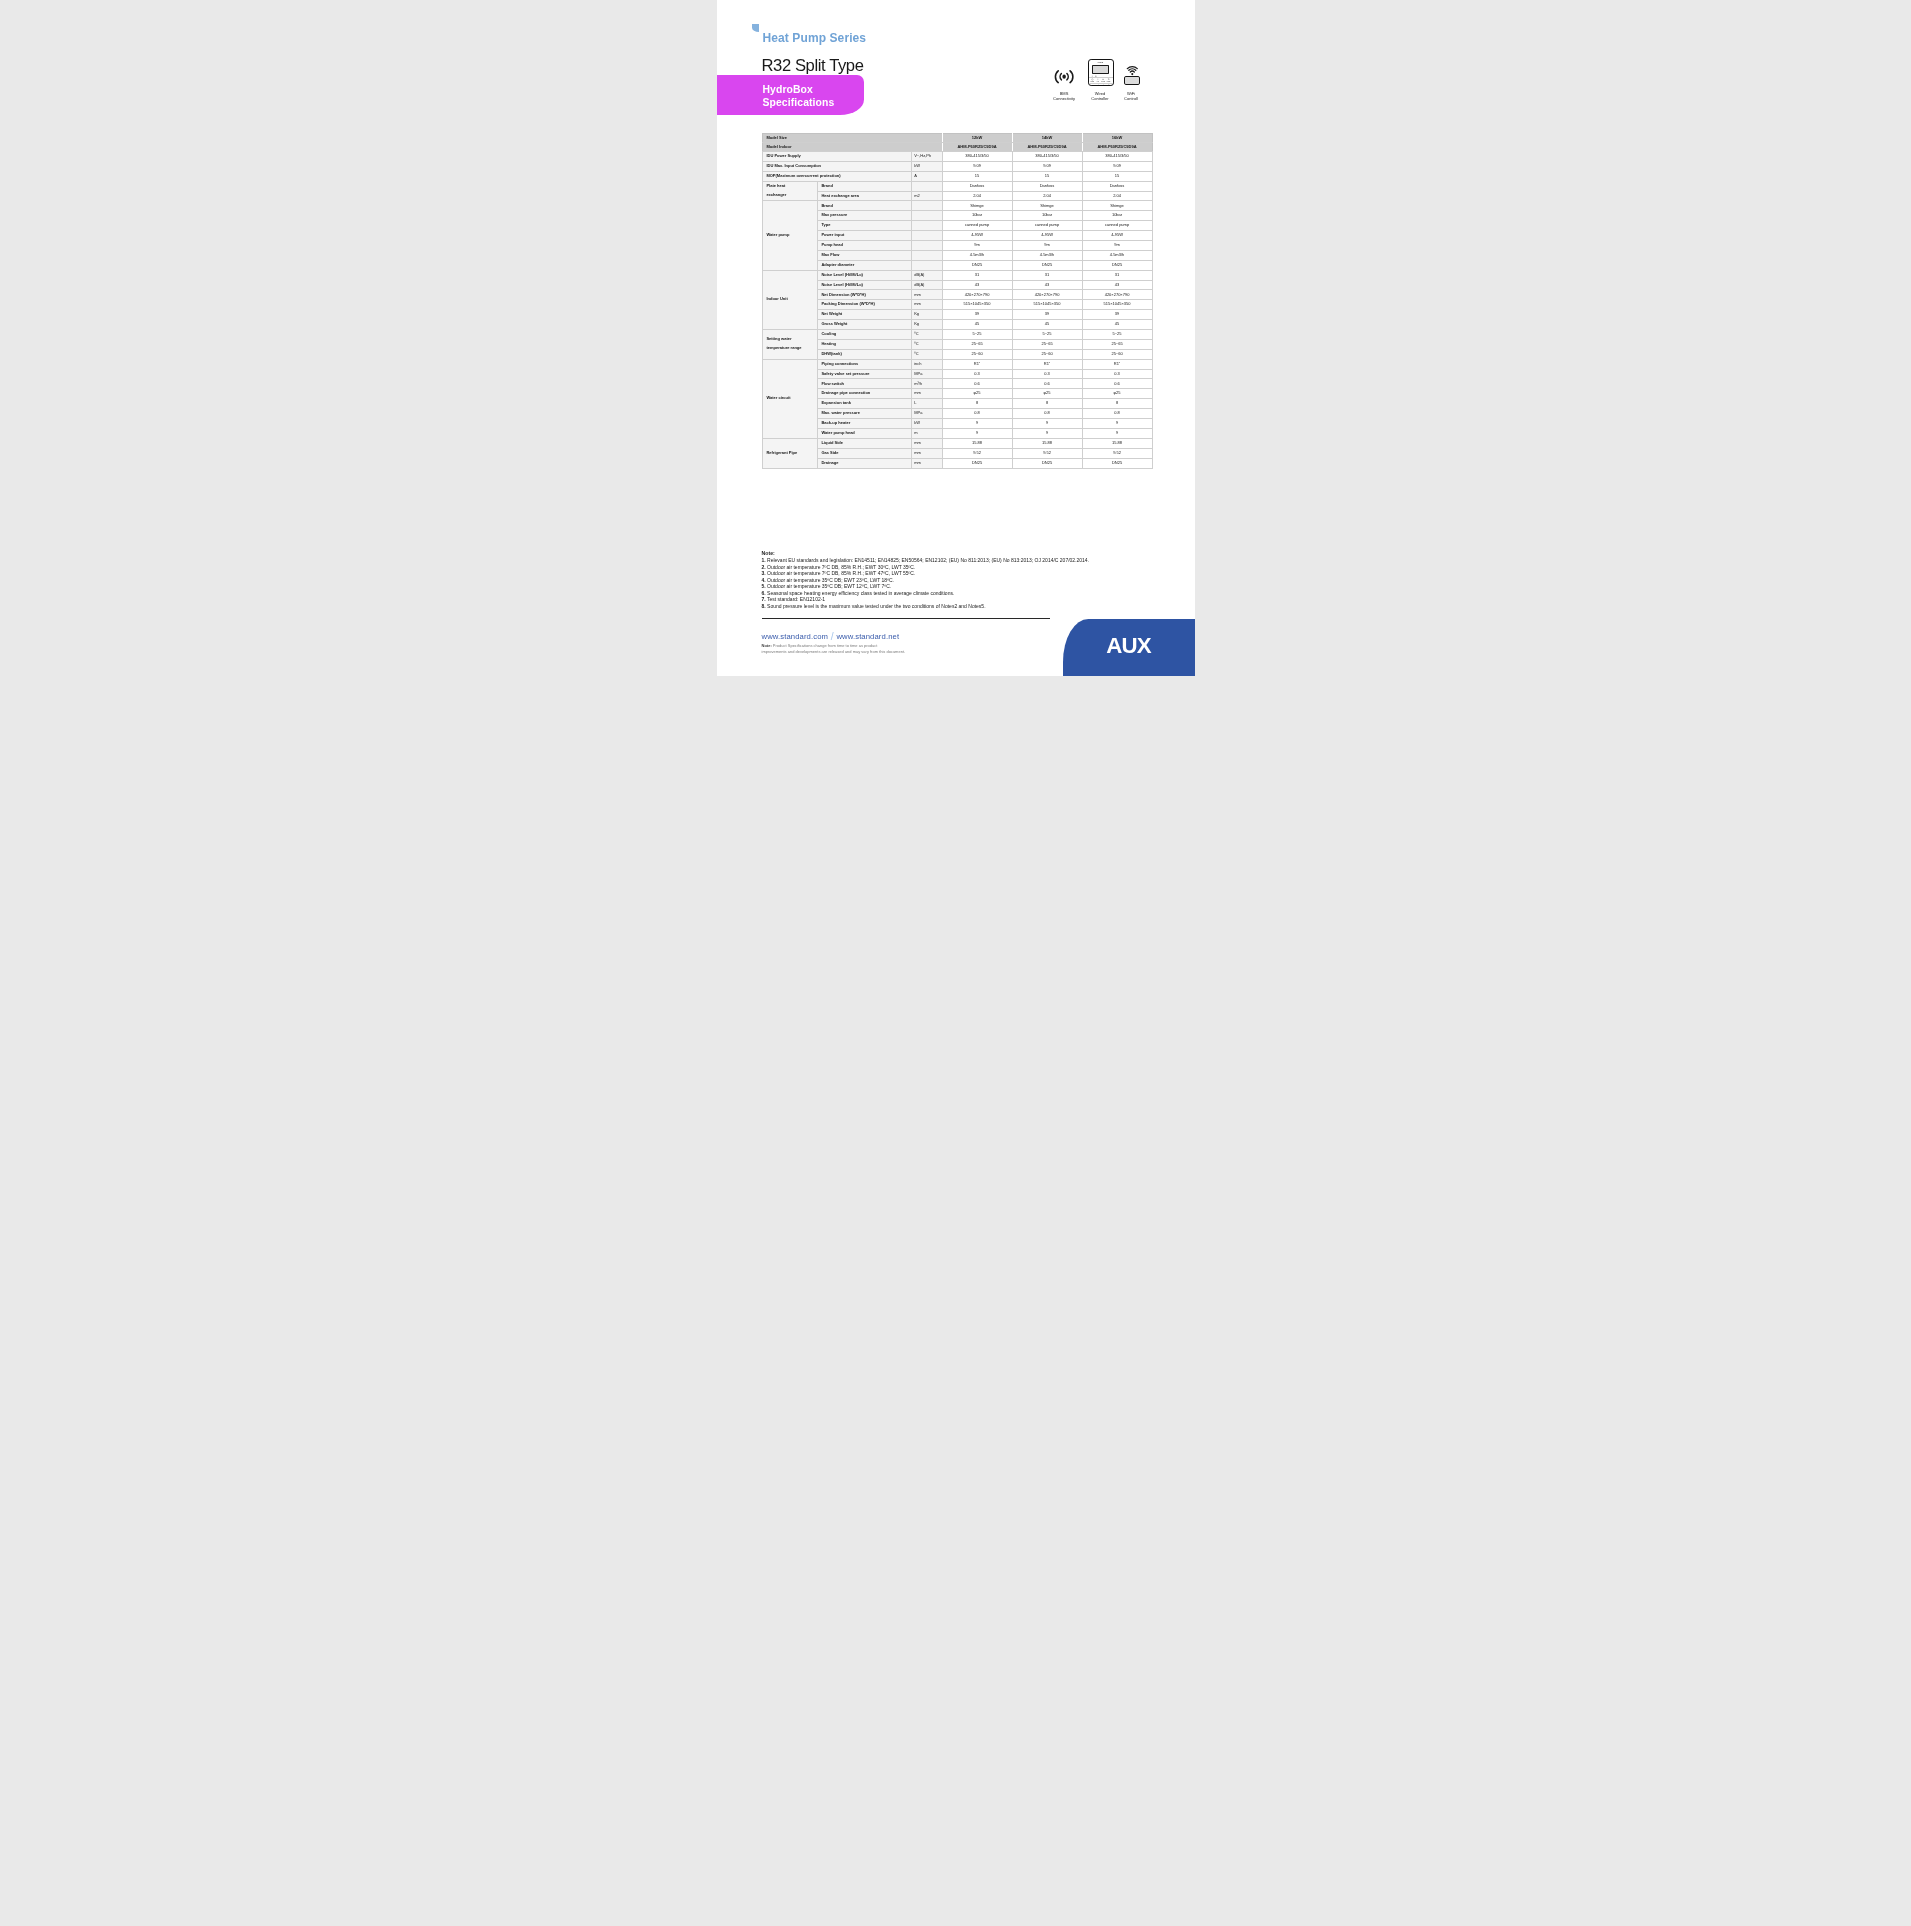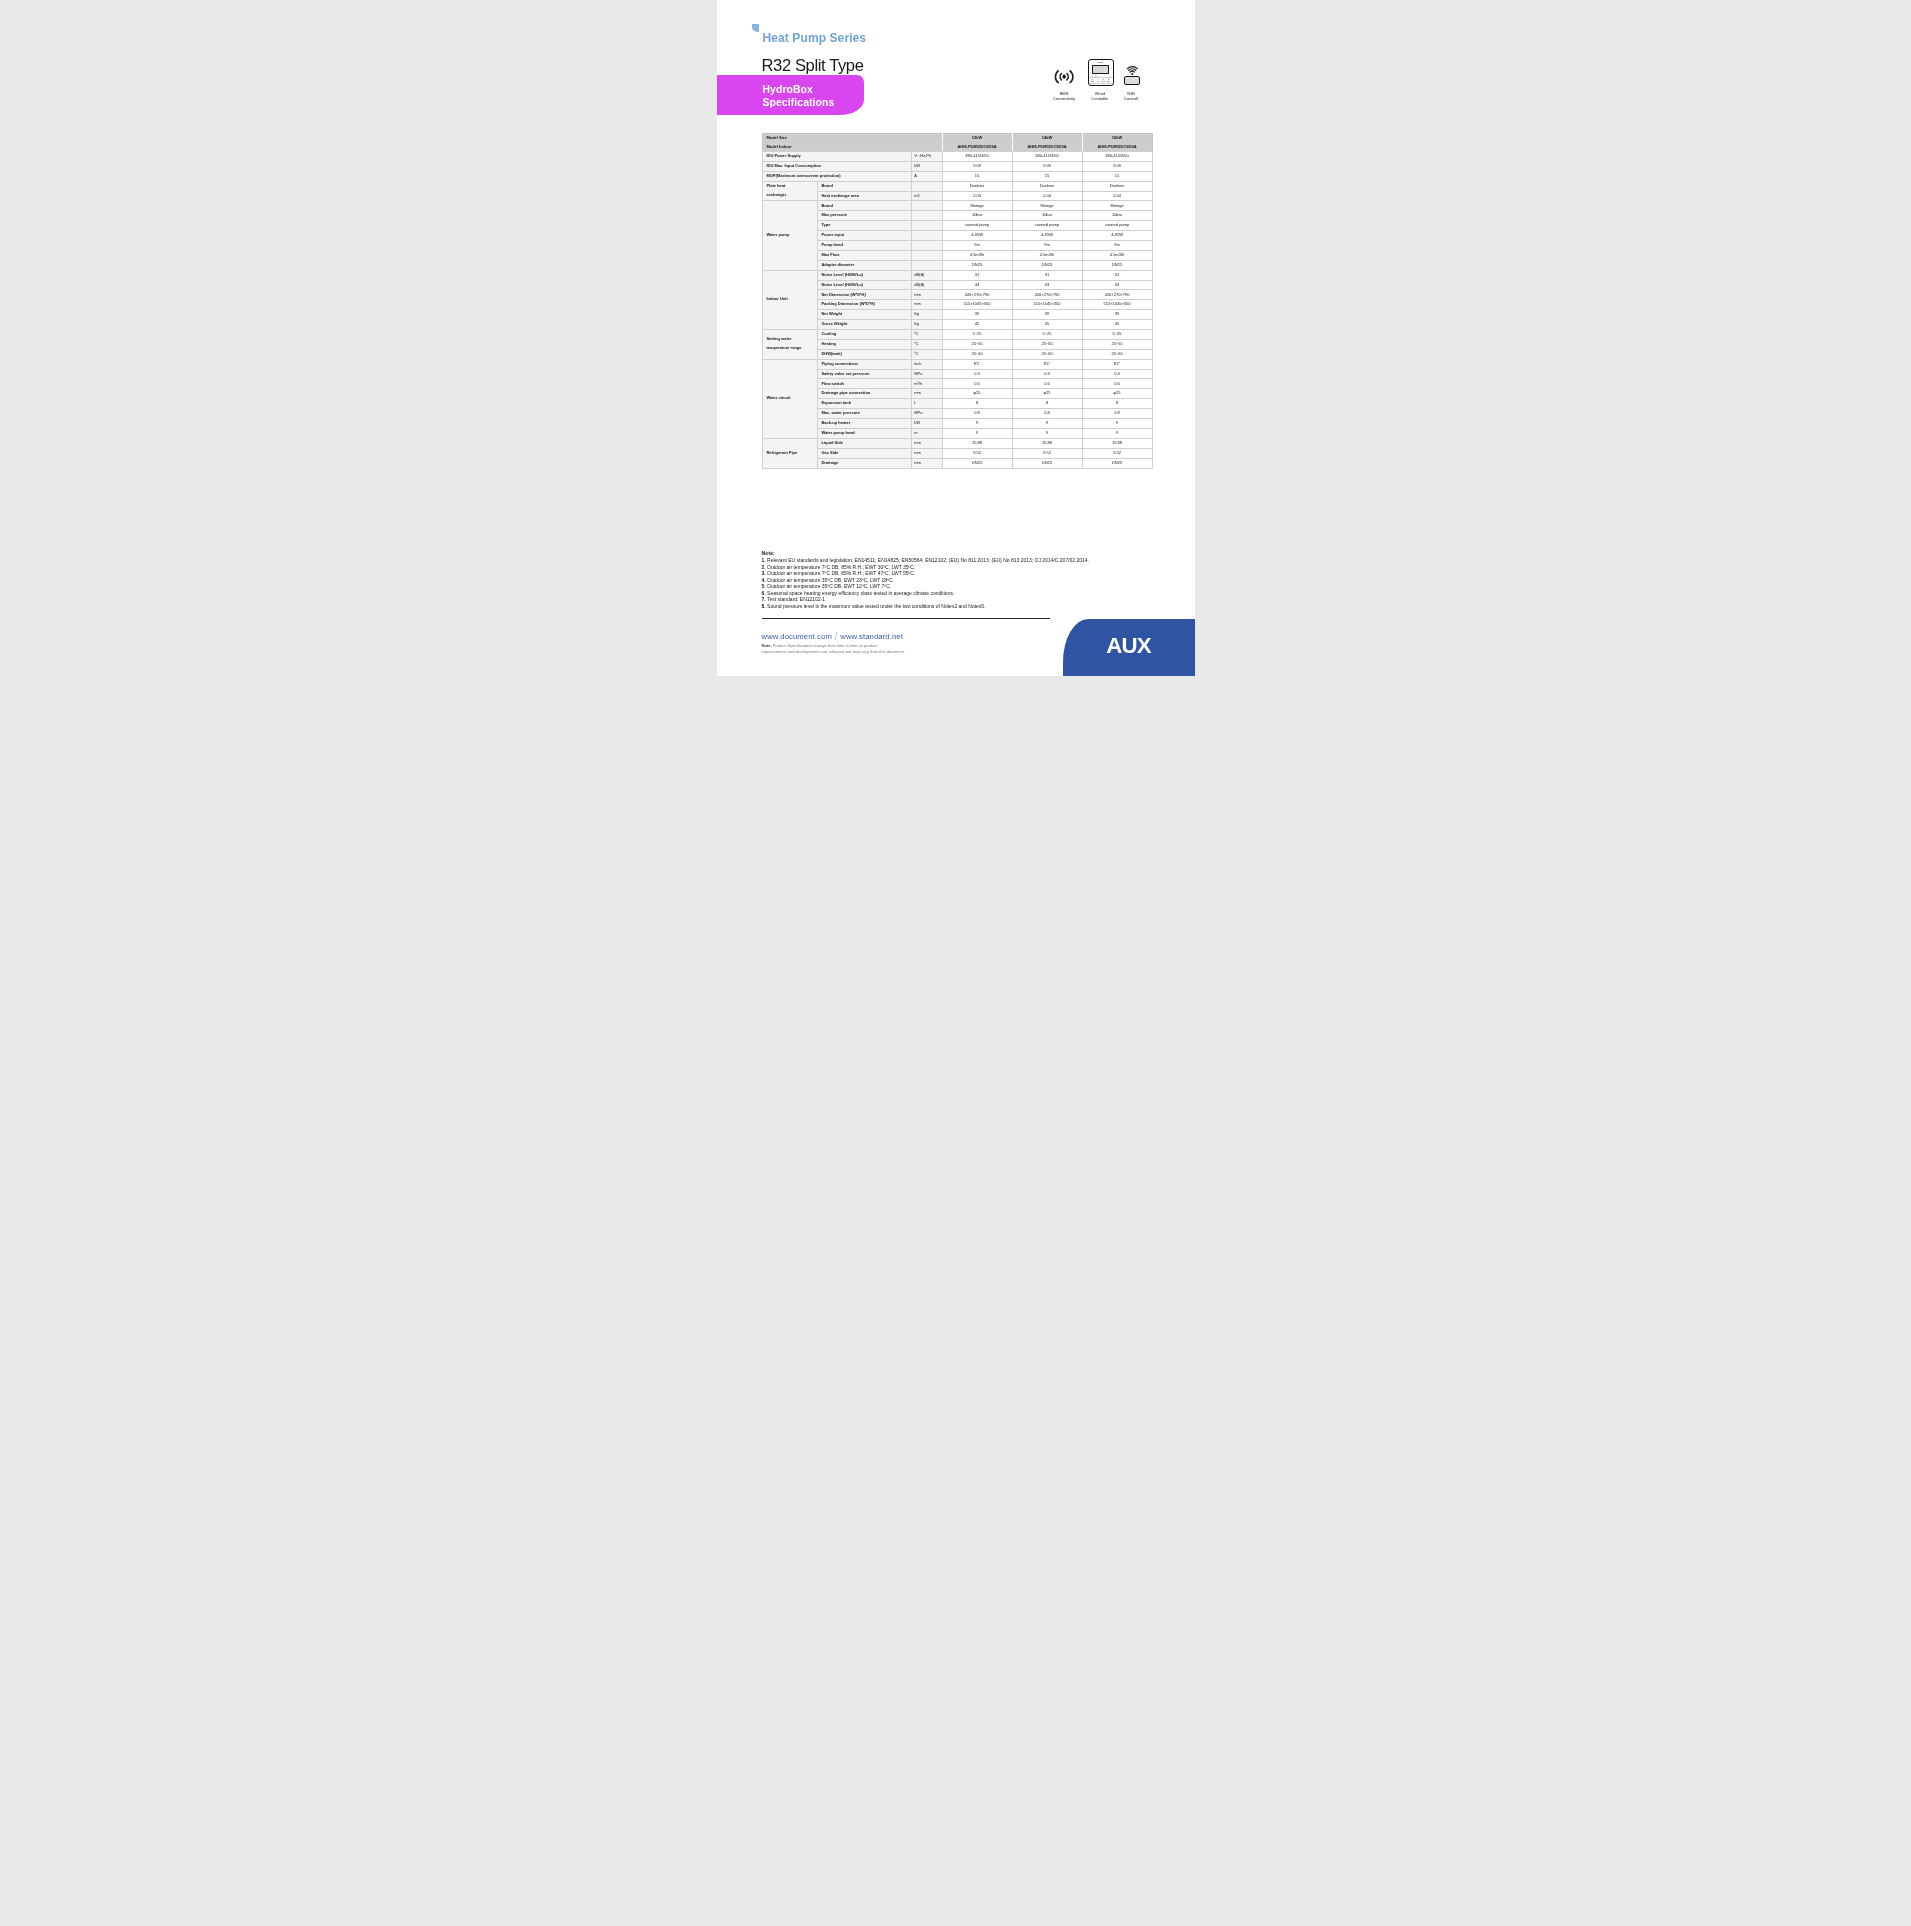--- a/index.html
+++ b/index.html
@@ -419,21 +419,21 @@
         <div class="note-line"><b>4. </b><span>Outdoor air temperature 35ºC DB; EWT 23ºC, LWT 18ºC.</span></div>
         <div class="note-line"><b>5. </b><span>Outdoor air temperature 35ºC DB; EWT 12ºC, LWT 7ºC.</span></div>
         <div class="note-line"><b>6. </b><span>Seasonal space heating energy efficiency class tested in average climate conditions.</span></div>
         <div class="note-line"><b>7. </b><span>Test standard: EN12102-1</span></div>
         <div class="note-line"><b>8. </b><span>Sound pressure level is the maximum value tested under the two conditions of Notes2 and Notes5.</span></div>
       </div>
   </div>
 
   <div class="footer-divider"></div>
   <div class="urls">
-    <span>www.document.com</span><span class="slash">/</span><span>www.standard.net</span>
+    <span>www.standard.com</span><span class="slash">/</span><span>www.standard.net</span>
   </div>
   <div class="footer-note">
     <b>Note:</b>
     <span>Product Specifications change from time to time as product</span><br>
     <span>improvements and developments are released and may vary from this document.</span>
   </div>
   <div class="logo-block">
     <span class="logo-text">AUX</span>
   </div>
 

